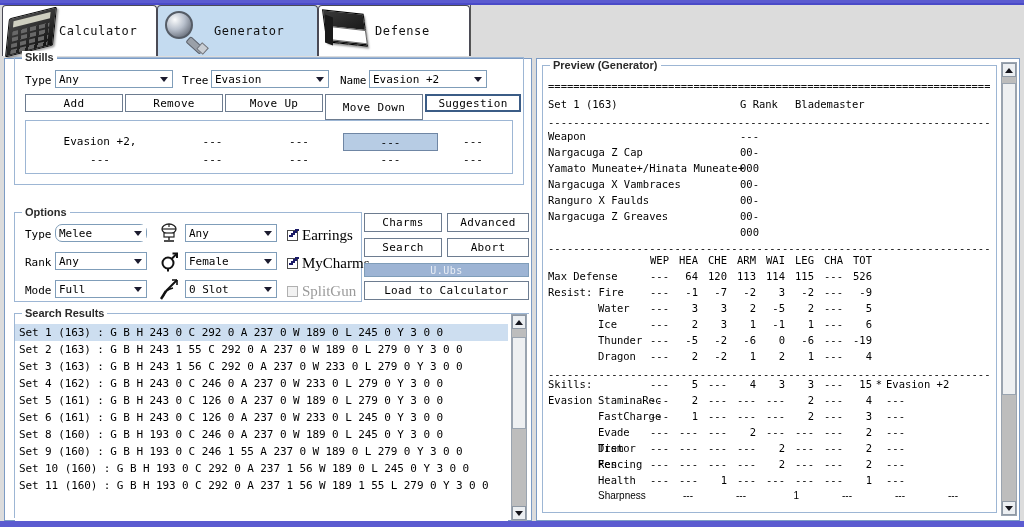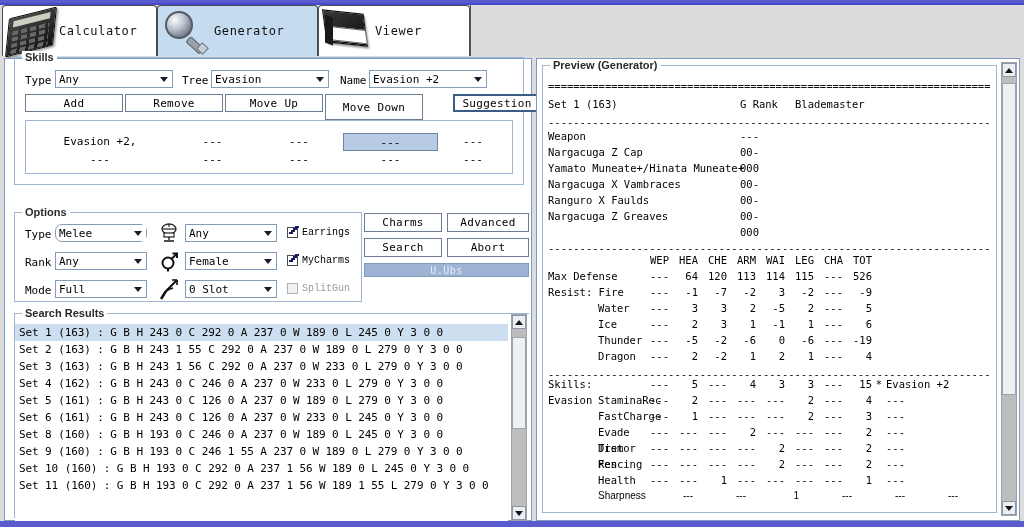--- a/index.html
+++ b/index.html
@@ -84,21 +84,21 @@
   .combo .arw i{display:block;width:0;height:0;border-left:4px solid transparent;border-right:4px solid transparent;
     border-top:5px solid #1b1b2e;}
 
   
   .btn{position:absolute;box-sizing:border-box;background:#fff;border:1px solid #6d7c90;
     display:flex;align-items:center;justify-content:center;
     font-family:"DejaVu Sans Mono",monospace;font-size:11px;color:#000;white-space:nowrap;letter-spacing:.3px;}
   .btn.focus{border:2px solid #3b5c86;}
 
   
-  .cbx{position:absolute;display:flex;align-items:center;font-family:Liberation Mono, monospace;font-size:10px;white-space:nowrap;}
+  .cbx{position:absolute;display:flex;align-items:center;font-family:Liberation Serif, serif;font-size:15px;white-space:nowrap;}
   .cbx .box{width:11px;height:11px;box-sizing:border-box;border:1px solid #4a4a4a;background:#fff;
     margin-right:4px;position:relative;flex:0 0 11px;}
   .cbx.on .box:after{content:"";position:absolute;left:1px;top:4px;width:4px;height:2px;background:#1a1a66;
     box-shadow:2px -2px 0 #1a1a66,4px -4px 0 #1a1a66,6px -6px 0 #1a1a66;}
   .cbx.dim{color:#9a9a9a;}
   .cbx.dim .box{border-color:#b0b0b0;background:#f2f2f2;}
 
   
   .prog{position:absolute;box-sizing:border-box;border:1px solid #7f9db9;background:#eef1f4;overflow:hidden;
     display:flex;align-items:center;justify-content:center;}
@@ -166,21 +166,21 @@
     </div>
 
     <div class="tab tab3">
       <div class="tabicon">
         <div class="book-ic">
             <div class="cov"></div>
             <div class="pgs"></div>
             <div class="spn"></div>
           </div>
       </div>
-      <div class="tablabel">Viewer</div>
+      <div class="tablabel">Defense</div>
     </div>
 
     <div class="tabspacer"></div>
   </div>
 
   <div class="panel-outer" style="left:4px;top:58px;width:528px;height:463px;"></div>
 
   <div class="gb" style="left:14px;top:57px;width:510px;height:128px;">
     <div class="gblbl" style="background:#fff">Skills</div>
 
@@ -205,21 +205,21 @@
       <div class="val">Evasion +2</div>
       <div class="arw">
           <i></i>
         </div>
     </div>
 
     <div class="btn" style="left:10px;top:36px;width:98px;height:18px;">Add</div>
     <div class="btn" style="left:110px;top:36px;width:98px;height:18px;">Remove</div>
     <div class="btn" style="left:210px;top:36px;width:98px;height:18px;">Move Up</div>
     <div class="btn" style="left:310px;top:36px;width:98px;height:26px;">Move Down</div>
-    <div class="btn focus" style="left:410px;top:36px;width:88px;height:18px;margin-left:28px;">Suggestion</div>
+    <div class="btn focus" style="left:410px;top:36px;width:96px;height:18px;">Suggestion</div>
 
     <div class="gb onwhite" style="left:10px;top:62px;width:488px;height:54px;">
 
       <div style="position:absolute;left:4px;top:12px;width:478px;">
         <div style="display:flex;height:18px;">
           <div style="width:140px;text-align:center;font-family:'DejaVu Sans Mono',monospace;font-size:11px;line-height:18px;">Evasion +2,</div>
           <div style="width:85px;text-align:center;font-family:'DejaVu Sans Mono',monospace;font-size:11px;line-height:18px;">---</div>
           <div style="width:88px;text-align:center;font-family:'DejaVu Sans Mono',monospace;font-size:11px;line-height:18px;">---</div>
           <div style="width:95px;text-align:center;font-family:'DejaVu Sans Mono',monospace;font-size:11px;line-height:18px;background:#b7cce4;border:1px solid #6f86a4;box-sizing:border-box;">---</div>
           <div style="width:70px;text-align:center;font-family:'DejaVu Sans Mono',monospace;font-size:11px;line-height:18px;">---</div>
@@ -326,20 +326,21 @@
   <div class="btn" style="left:364px;top:213px;width:78px;height:19px;">Charms</div>
   <div class="btn" style="left:447px;top:213px;width:82px;height:19px;">Advanced</div>
   <div class="btn" style="left:364px;top:238px;width:78px;height:19px;">Search</div>
   <div class="btn" style="left:447px;top:238px;width:82px;height:19px;">Abort</div>
 
   <div class="prog" style="left:364px;top:263px;width:165px;height:14px;">
     <div class="fill" style="width:100%"></div>
     <div class="ptxt">U.Ubs</div>
   </div>
 
+  <div class="btn" style="left:364px;top:281px;width:165px;height:19px;">Load to Calculator</div>
 
   <div class="gb" style="left:14px;top:313px;width:515px;height:205px;border-right:none;border-bottom:none;">
     <div class="gblbl" style="background:#fff">Search Results</div>
   </div>
 
   <div class="listbox" style="left:15px;top:324px;width:493px;height:198px;border:none;background:#fff;">
     <div class="lrow sel">Set 1 (163) : G B H 243 0 C 292 0 A 237 0 W 189 0 L 245 0 Y 3 0 0</div>
     <div class="lrow">Set 2 (163) : G B H 243 1 55 C 292 0 A 237 0 W 189 0 L 279 0 Y 3 0 0</div>
     <div class="lrow">Set 3 (163) : G B H 243 1 56 C 292 0 A 237 0 W 233 0 L 279 0 Y 3 0 0</div>
     <div class="lrow">Set 4 (162) : G B H 243 0 C 246 0 A 237 0 W 233 0 L 279 0 Y 3 0 0</div>

